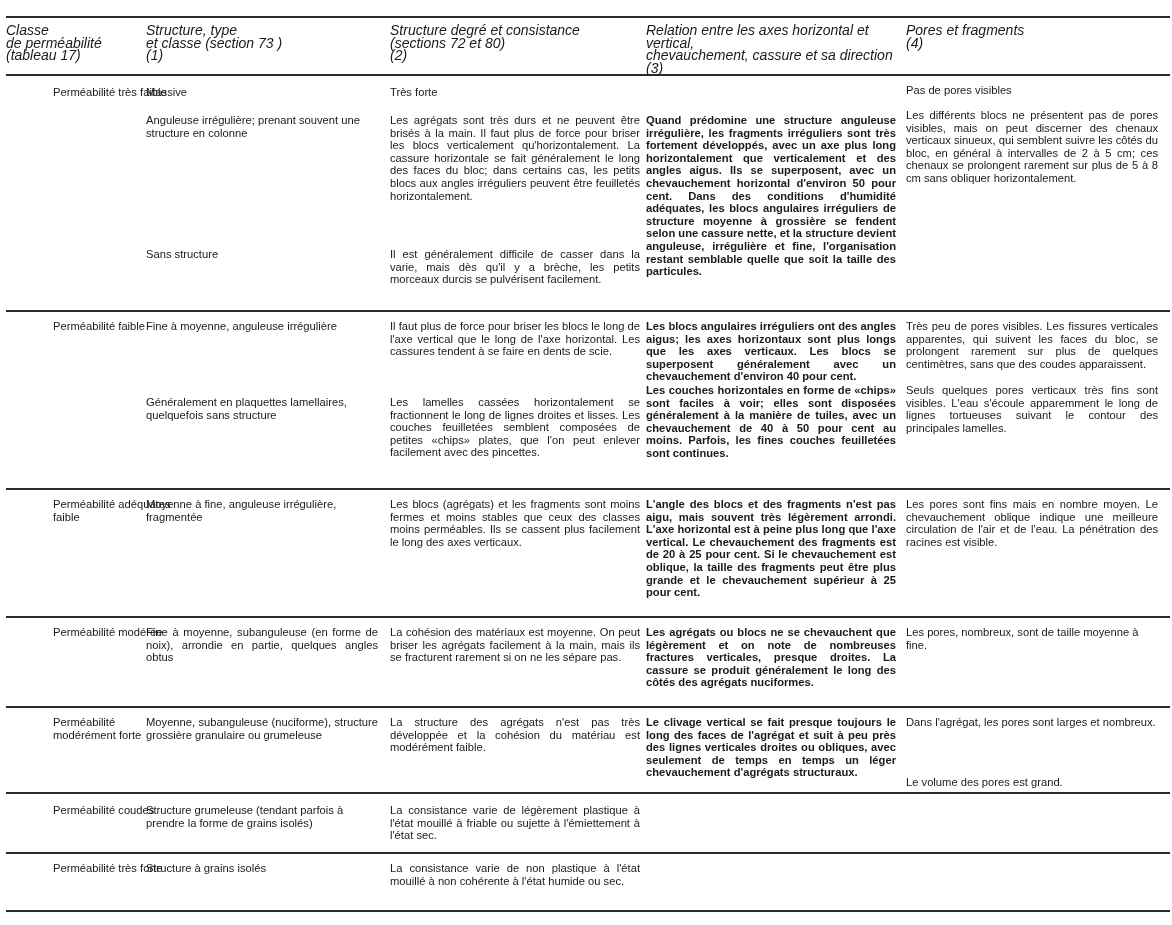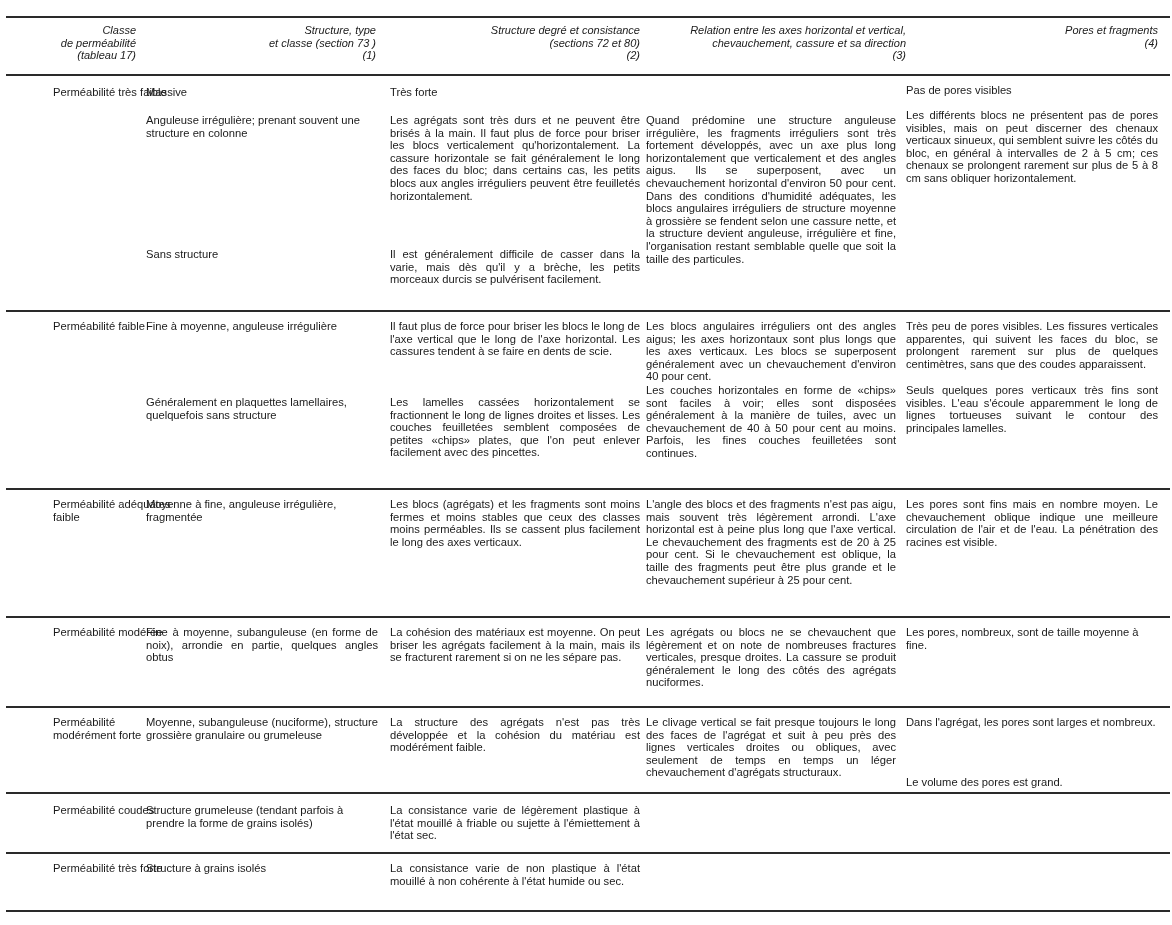--- a/index.html
+++ b/index.html
@@ -1,26 +1,26 @@
 <!DOCTYPE html>
 <html><head>
 <meta charset="utf-8">
 <style>
   html, body { margin: 0; padding: 0; background: #ffffff; }
   body { width: 1172px; height: 925px; position: relative; overflow: hidden;
          font-family: "Liberation Sans", sans-serif; color: #1a1a1a; font-size: 11.2px; }
   .page { position: absolute; left: 6px; top: 16px; width: 1164px; }
   .rule { position: absolute; left: 0; width: 1164px; height: 2px; background: #2a2a2a; }
-  .hdr { position: absolute; top: 8px; font-style: italic; text-align: right; line-height: 12.5px; font-size: 11px; }
+  .hdr { position: absolute; top: 8px; font-style: italic; text-align: left; line-height: 12.5px; font-size: 14px; }
   .cell { position: absolute; line-height: 12.6px; }
   .j { text-align: justify; }
   .c1 { left: 2px; width: 125px; padding-left: 45px; }
   .c2 { left: 140px; width: 232px; }
   .c3 { left: 384px; width: 250px; }
-  .c4 { left: 640px; width: 250px; }
+  .c4 { left: 640px; width: 250px; font-weight: bold; }
   .c5 { left: 900px; width: 252px; }
 </style>
 </head>
 <body>
 
 <div class="page">
 
   <div class="rule" style="top:0"></div>
   <div class="rule" style="top:58px"></div>
   <div class="rule" style="top:294px"></div>

